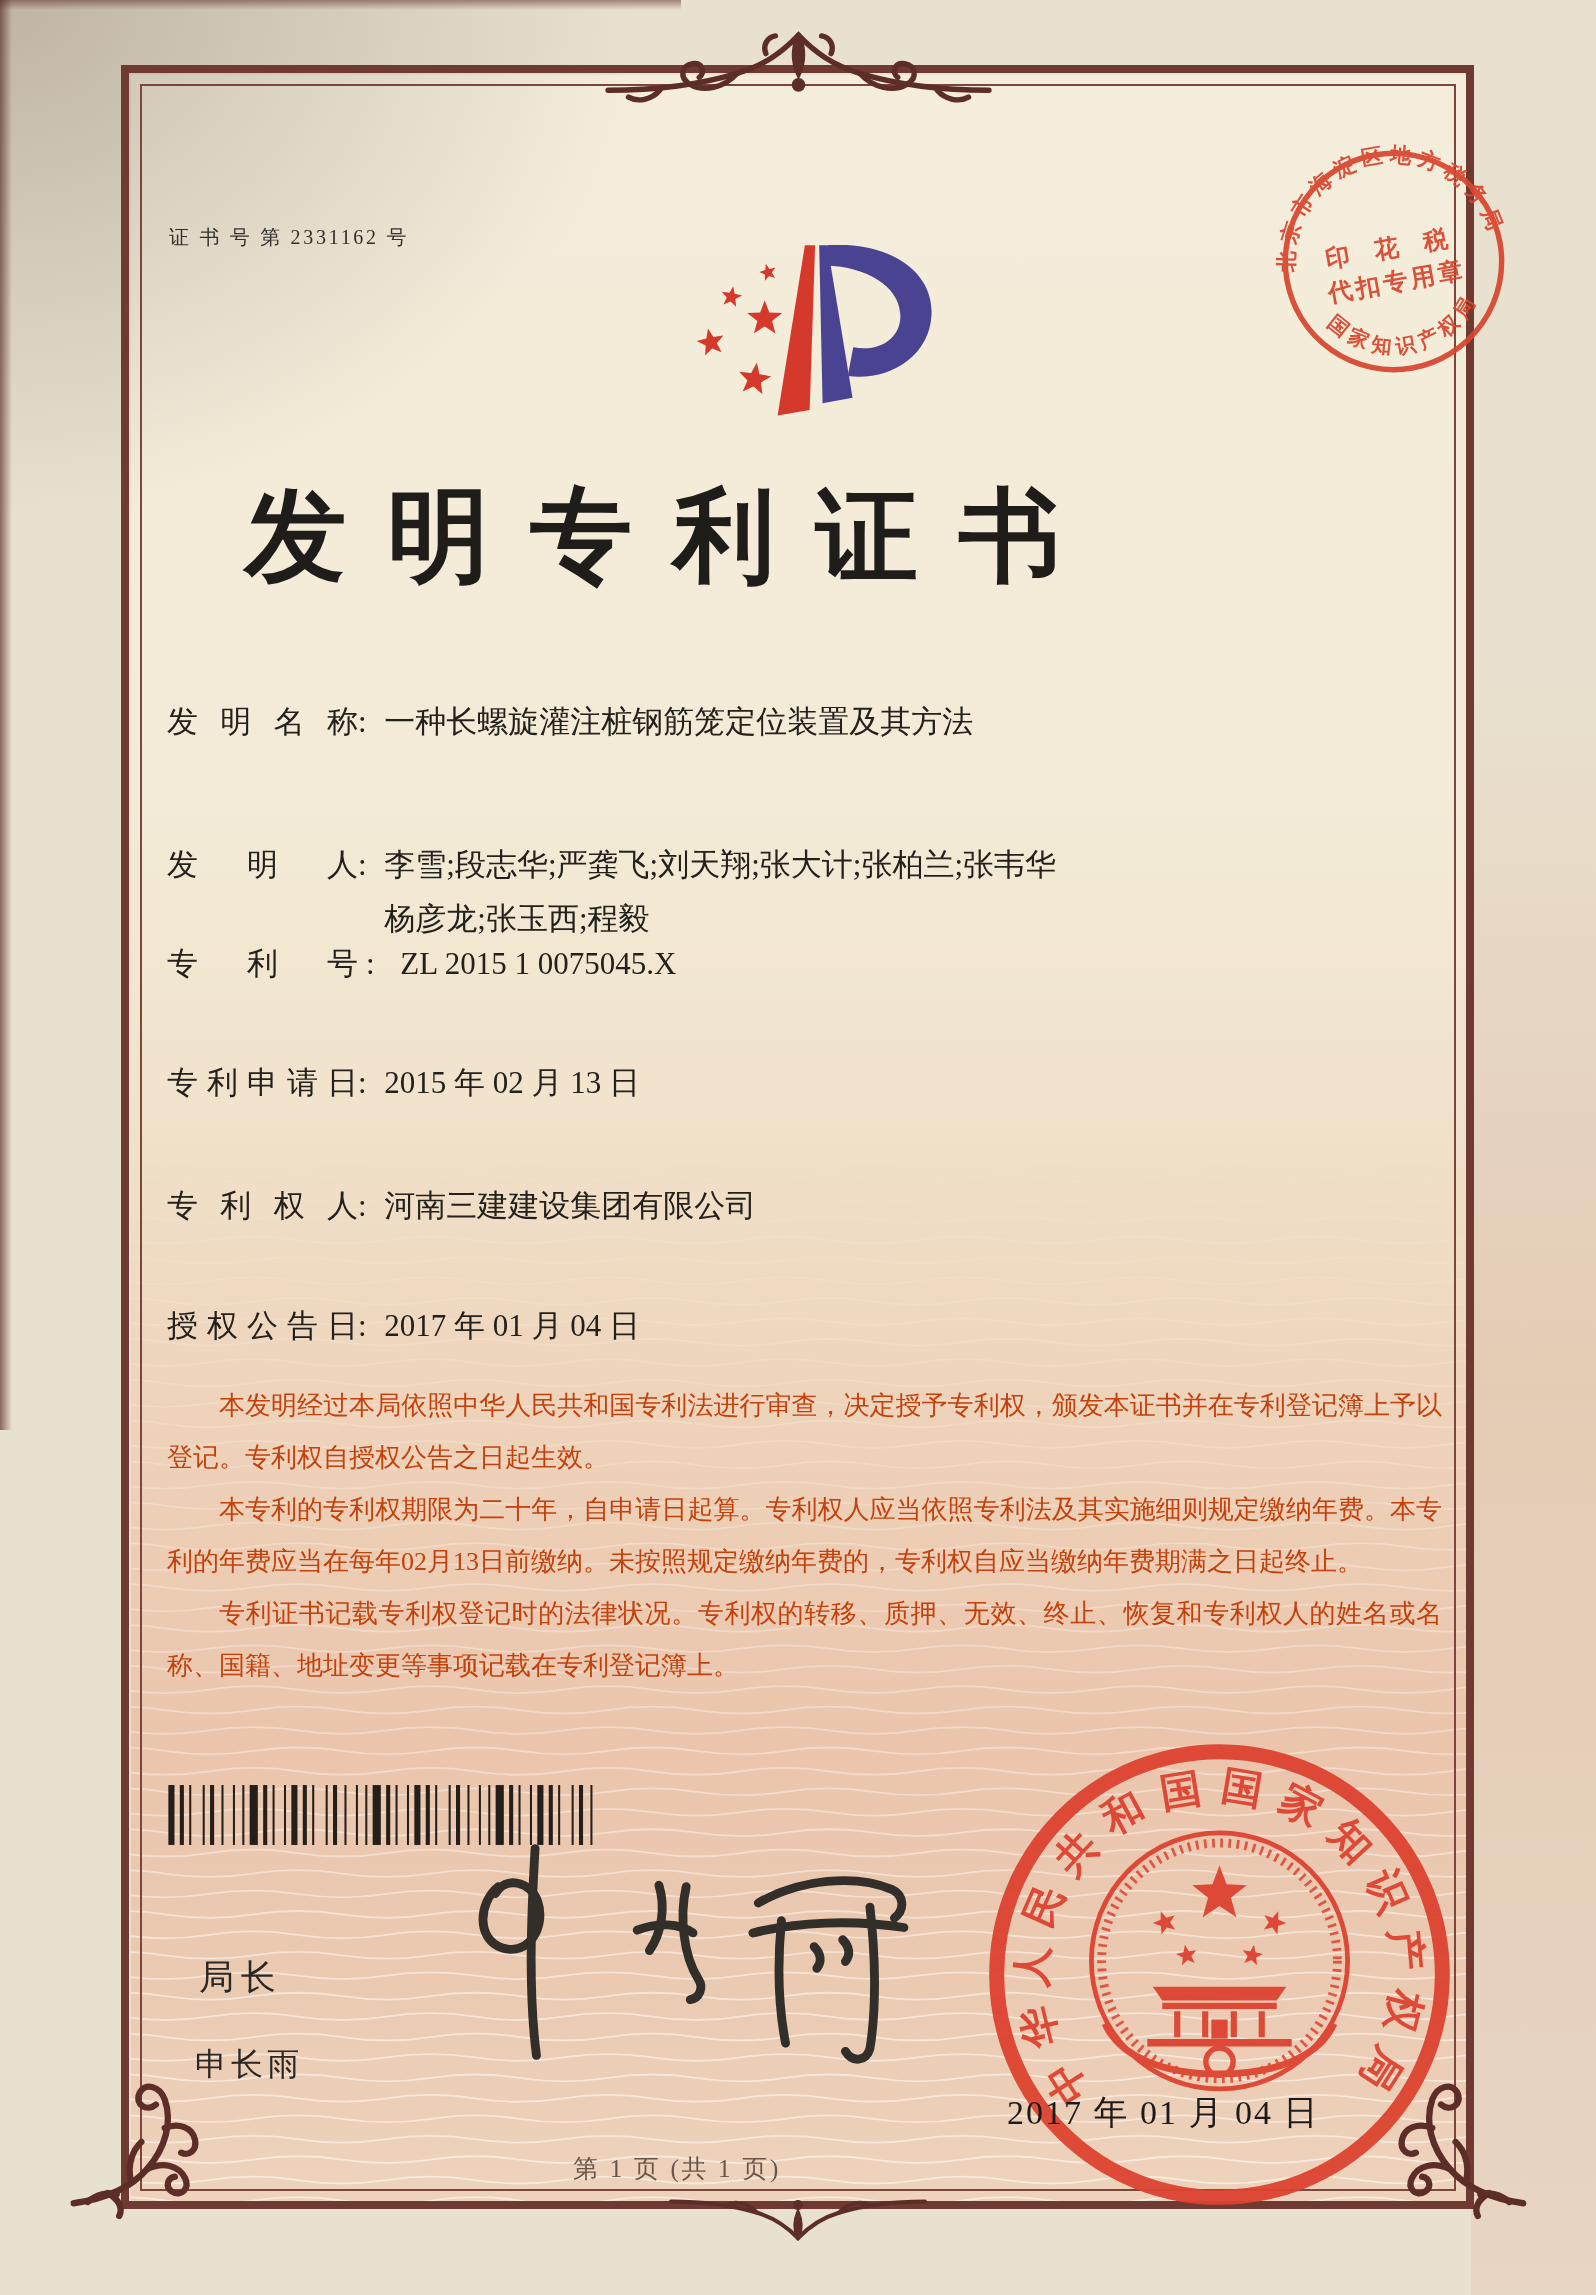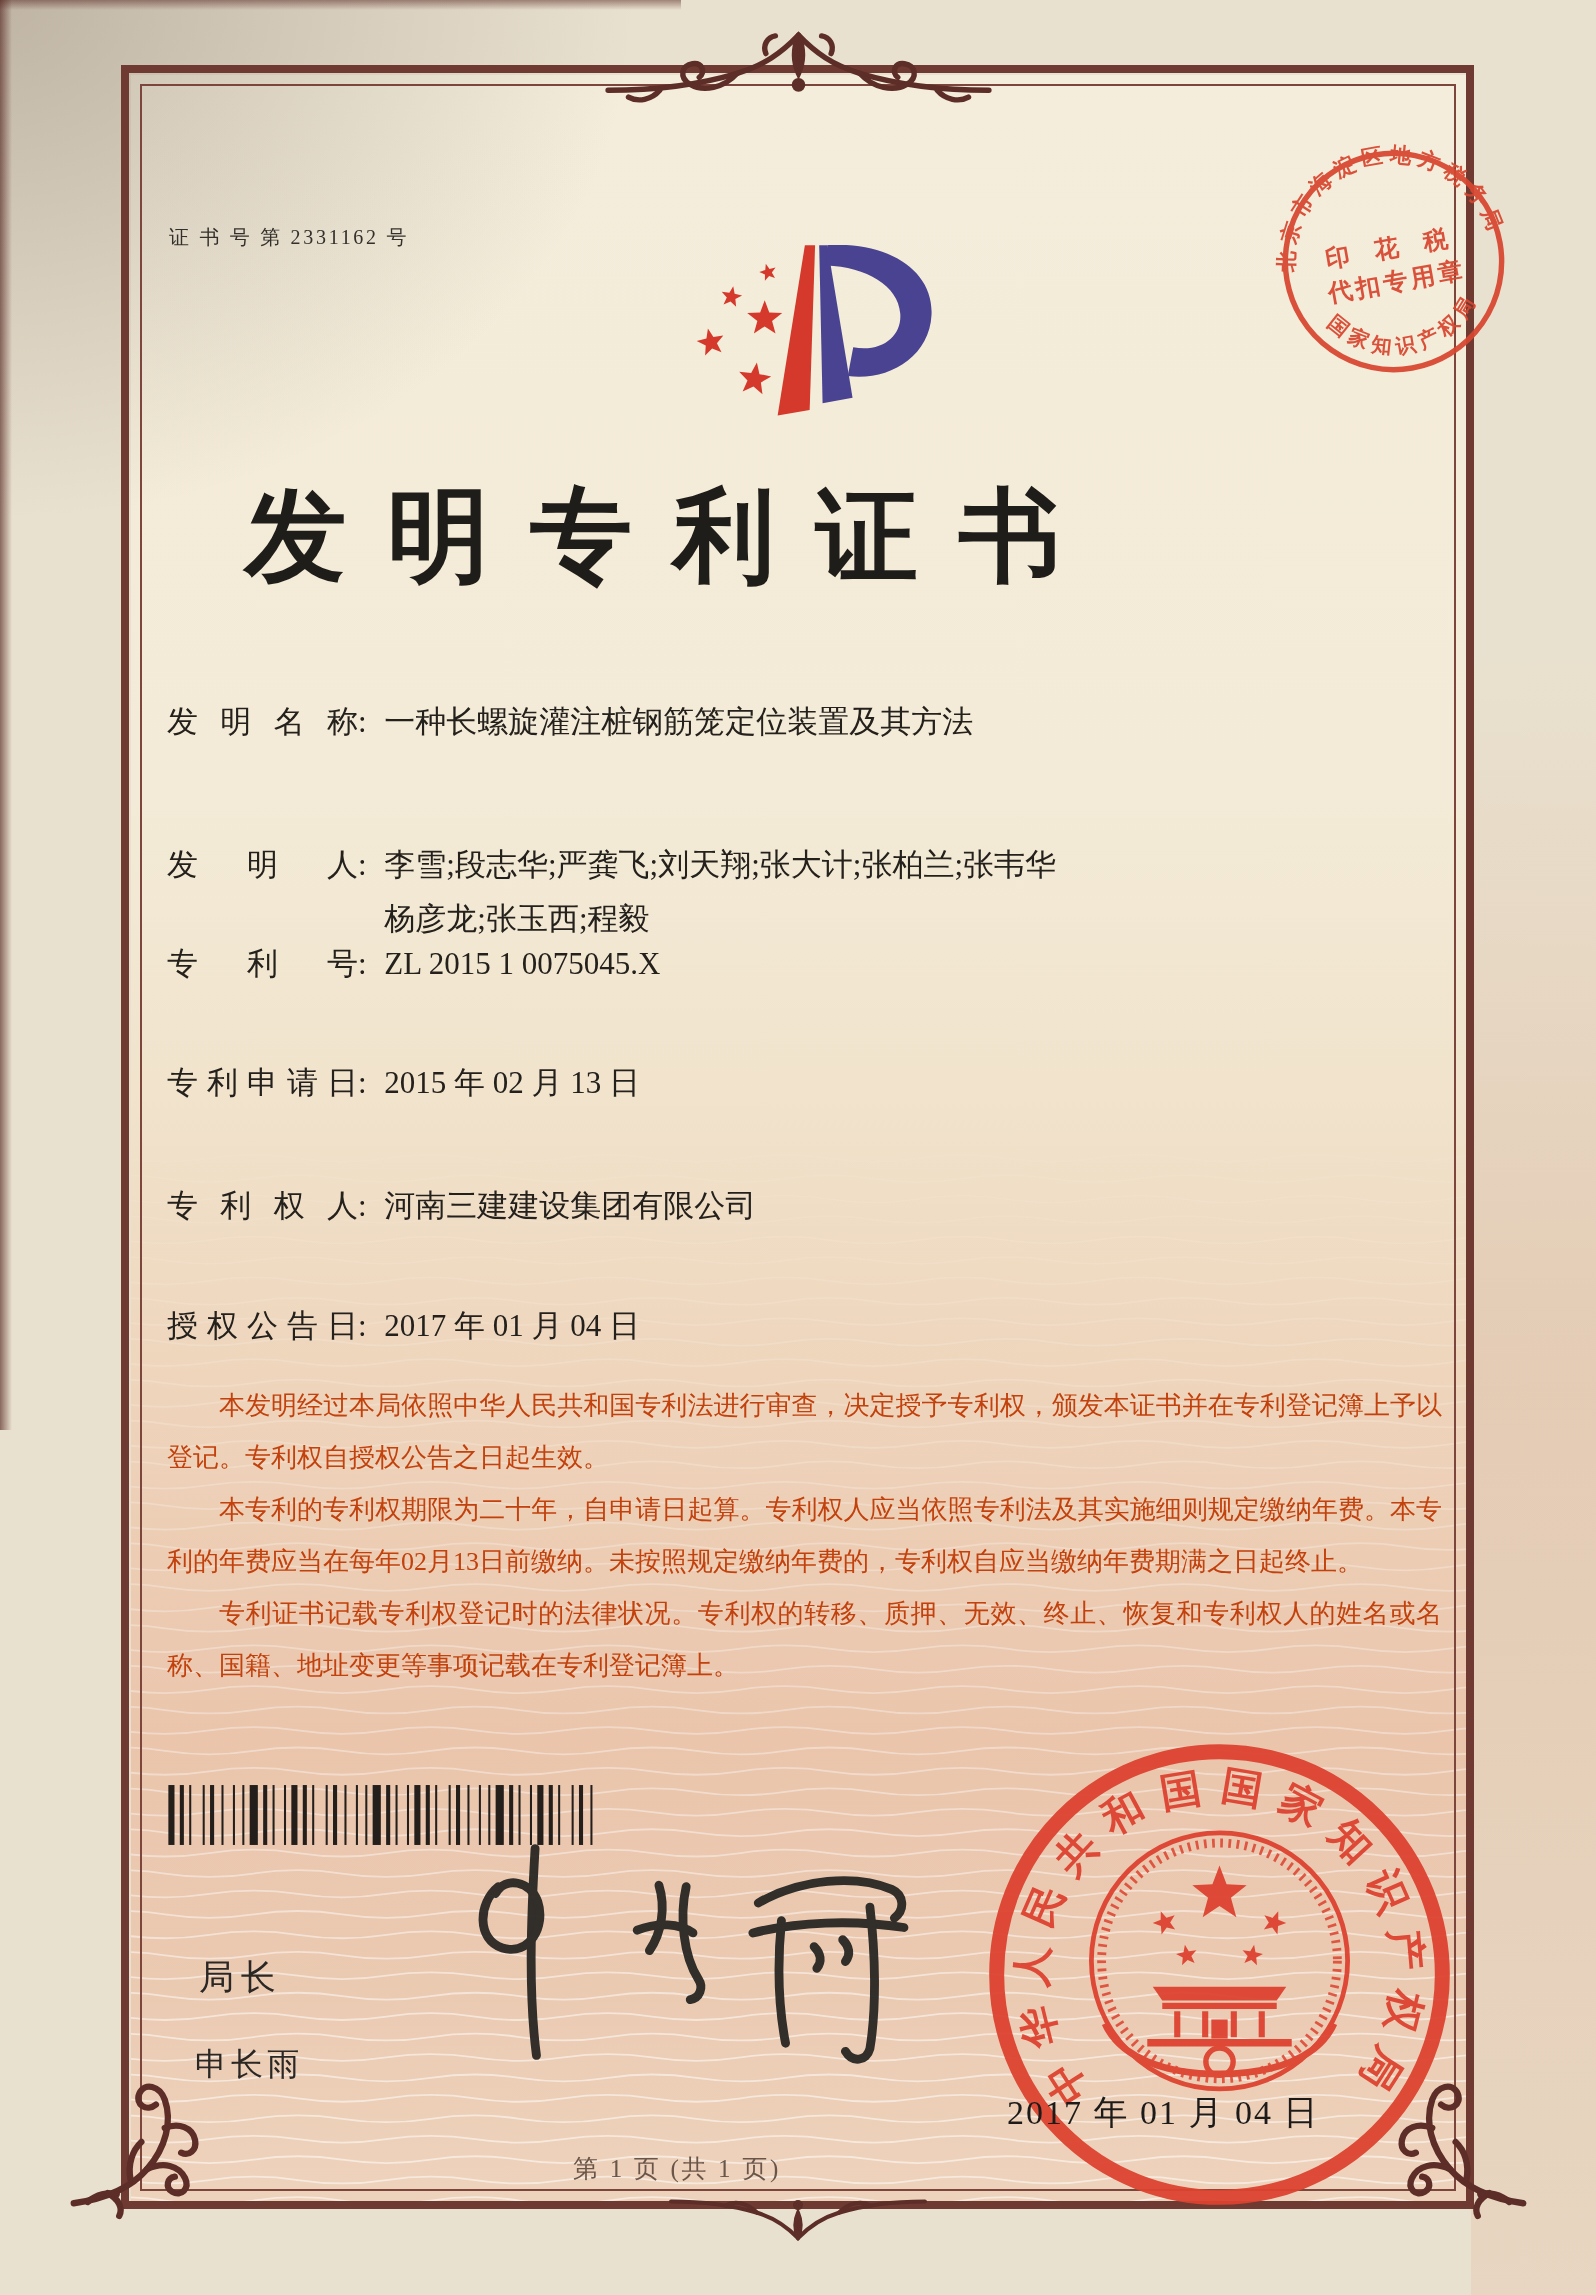--- a/index.html
+++ b/index.html
@@ -32,21 +32,21 @@
   
   .cert-no{position:absolute;left:169px;top:224px;font-size:20px;letter-spacing:2.7px;color:#33302c;}
   .main-title{position:absolute;left:0;top:469px;width:1305px;text-align:center;
     font-size:102px;font-weight:700;letter-spacing:.40em;padding-left:.40em;box-sizing:border-box;color:#1f1d1a;}
   .logo{position:absolute;left:651px;top:245px;width:303px;height:191px;}
   .field-row{position:absolute;left:167px;width:1281px;display:flex;align-items:flex-start;
     font-size:31px;line-height:44px;color:#24211d;}
   .field-label{display:inline-block;width:191px;text-align:justify;text-align-last:justify;flex:0 0 191px;}
   .field-colon{flex:0 0 auto;}
   .field-value{margin-left:17.7px;}
-  .fr1{top:700px;} .fr2{top:819px;margin-top:24px;} .fr3{top:942px;} .fr4{top:1061px;} .fr5{top:1184px;} .fr6{top:1304px;align-items:center;}
+  .fr1{top:700px;} .fr2{top:819px;margin-top:24px;} .fr3{top:942px;gap:8px;} .fr4{top:1061px;} .fr5{top:1184px;} .fr6{top:1304px;align-items:center;}
   .body-text{position:absolute;left:167px;top:1380px;width:1275px;
     font-size:26px;line-height:52px;text-align:justify;color:#c2410c;}
   .body-text p{margin:0;text-indent:2em;}
   .barcode{position:absolute;left:167px;top:1785px;width:429px;height:60px;}
   .sig-title{position:absolute;left:199px;top:1954px;font-size:35px;letter-spacing:6.8px;color:#2a2724;}
   .sig-name{position:absolute;left:195px;top:2043px;font-size:32px;letter-spacing:4.1px;color:#2a2724;font-family:Liberation Mono, monospace;}
   .signature-svg{position:absolute;left:433px;top:1836px;width:490px;height:232px;}
   .seal{position:absolute;left:981px;top:1736px;width:477px;height:477px;opacity:.95;}
   .seal-date{position:absolute;left:1007px;top:2090px;font-size:34px;letter-spacing:2px;color:#1d1b19;z-index:6;}
   .footer-page{position:absolute;left:0;top:2152px;width:1354px;text-align:center;

